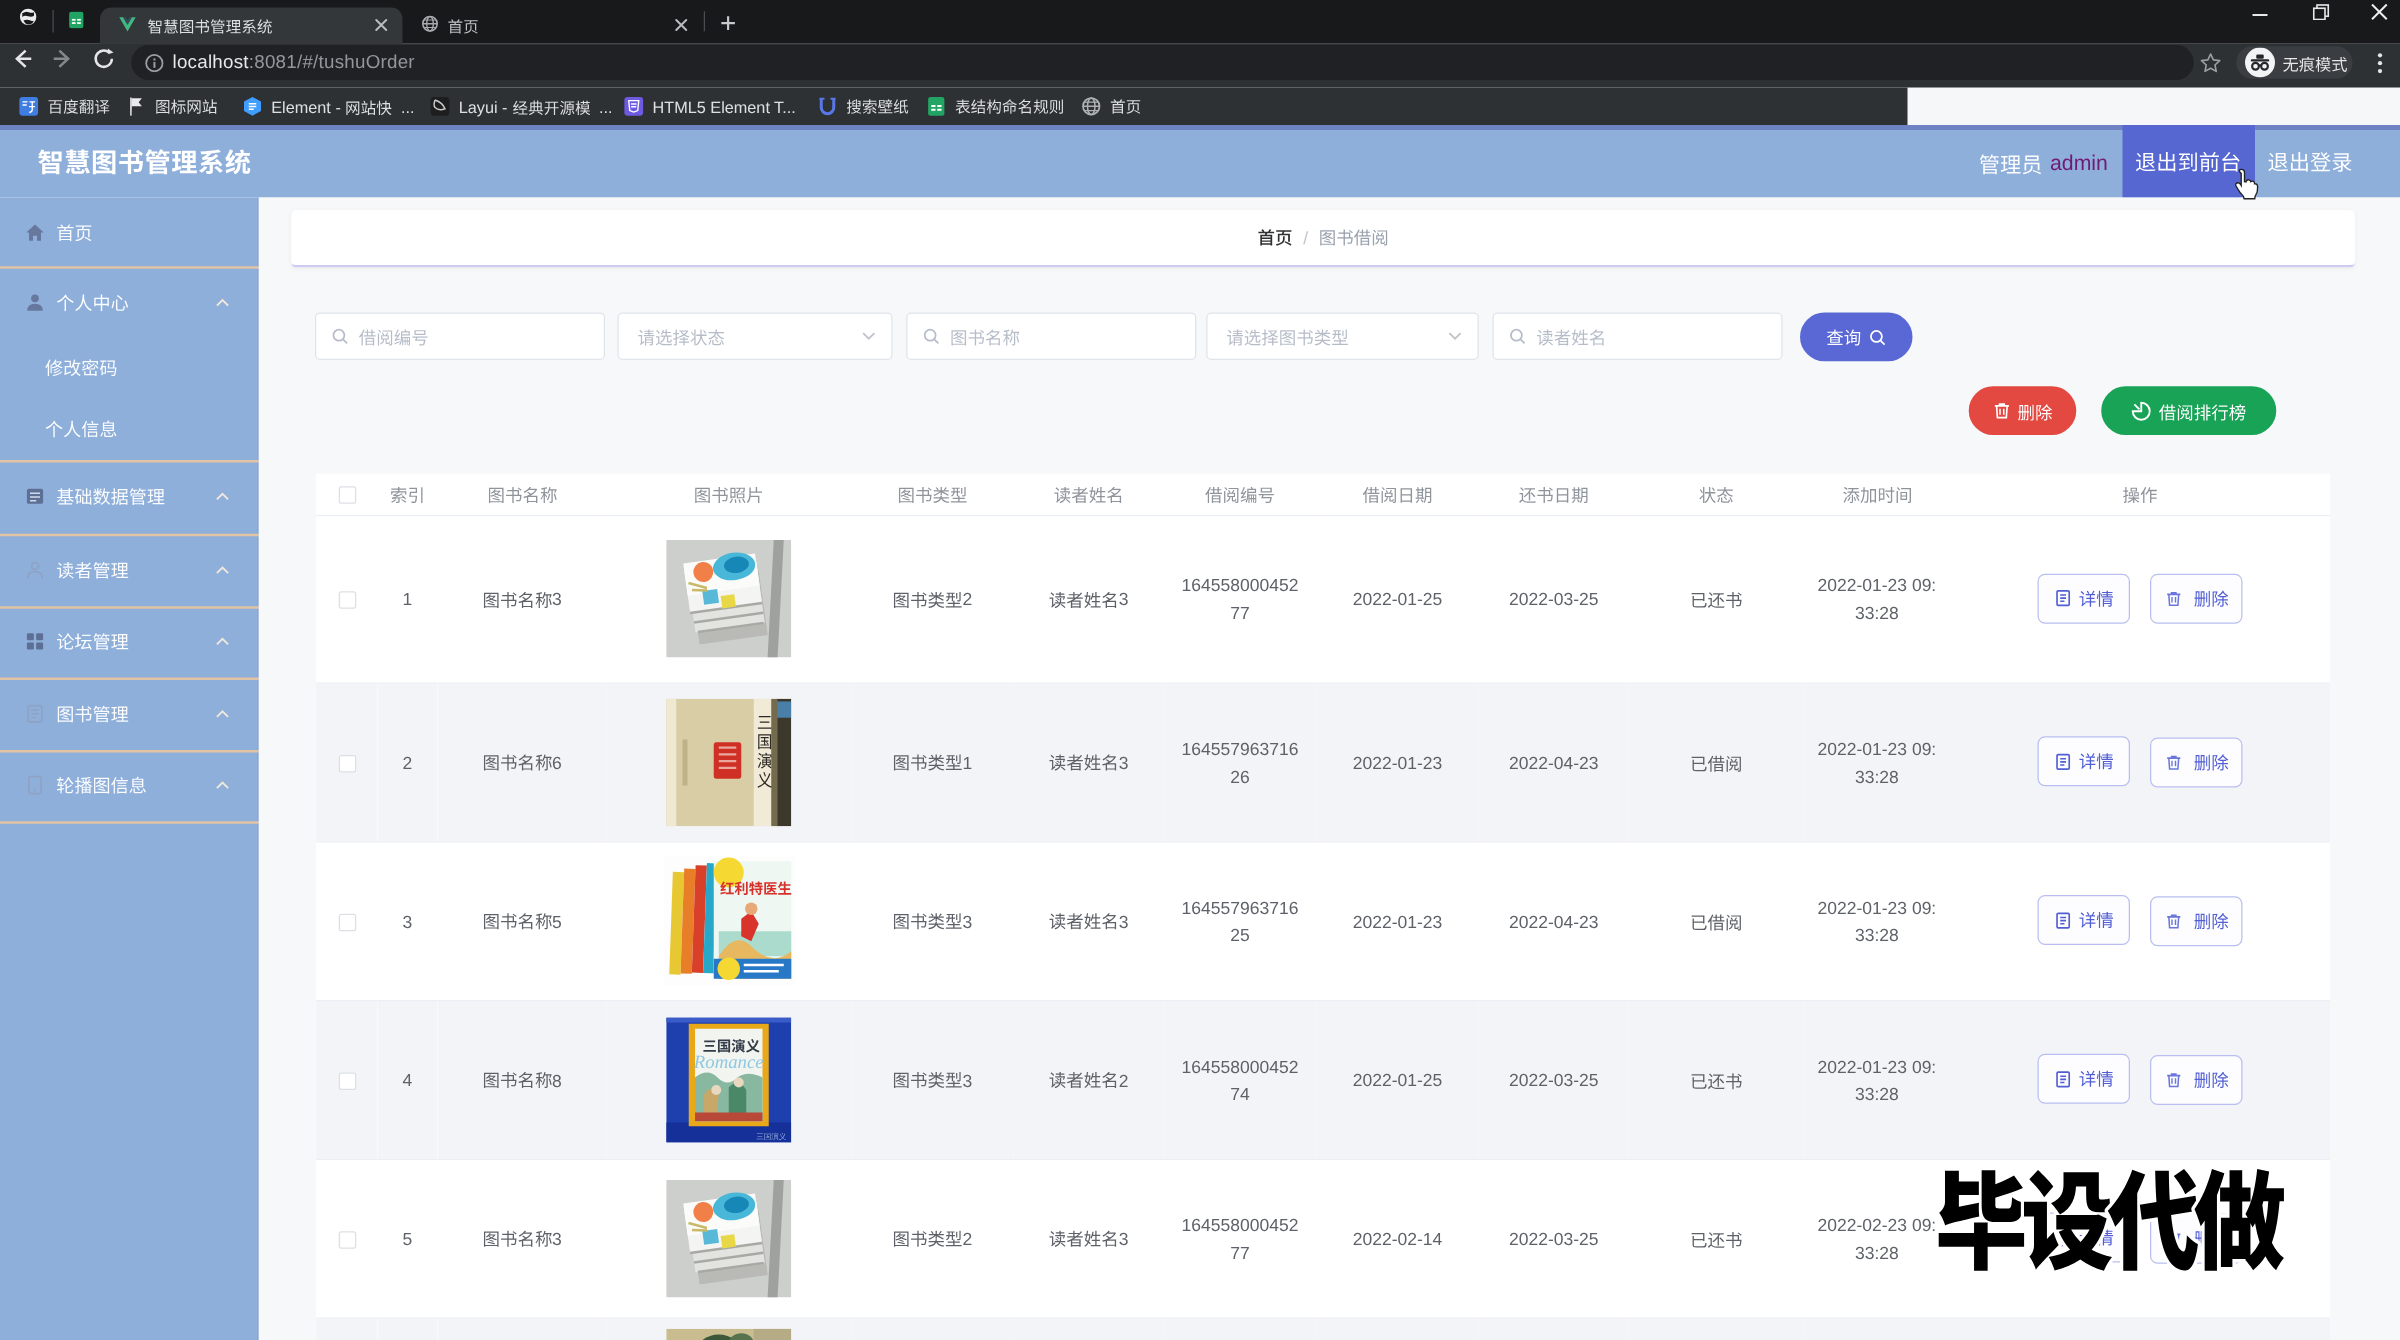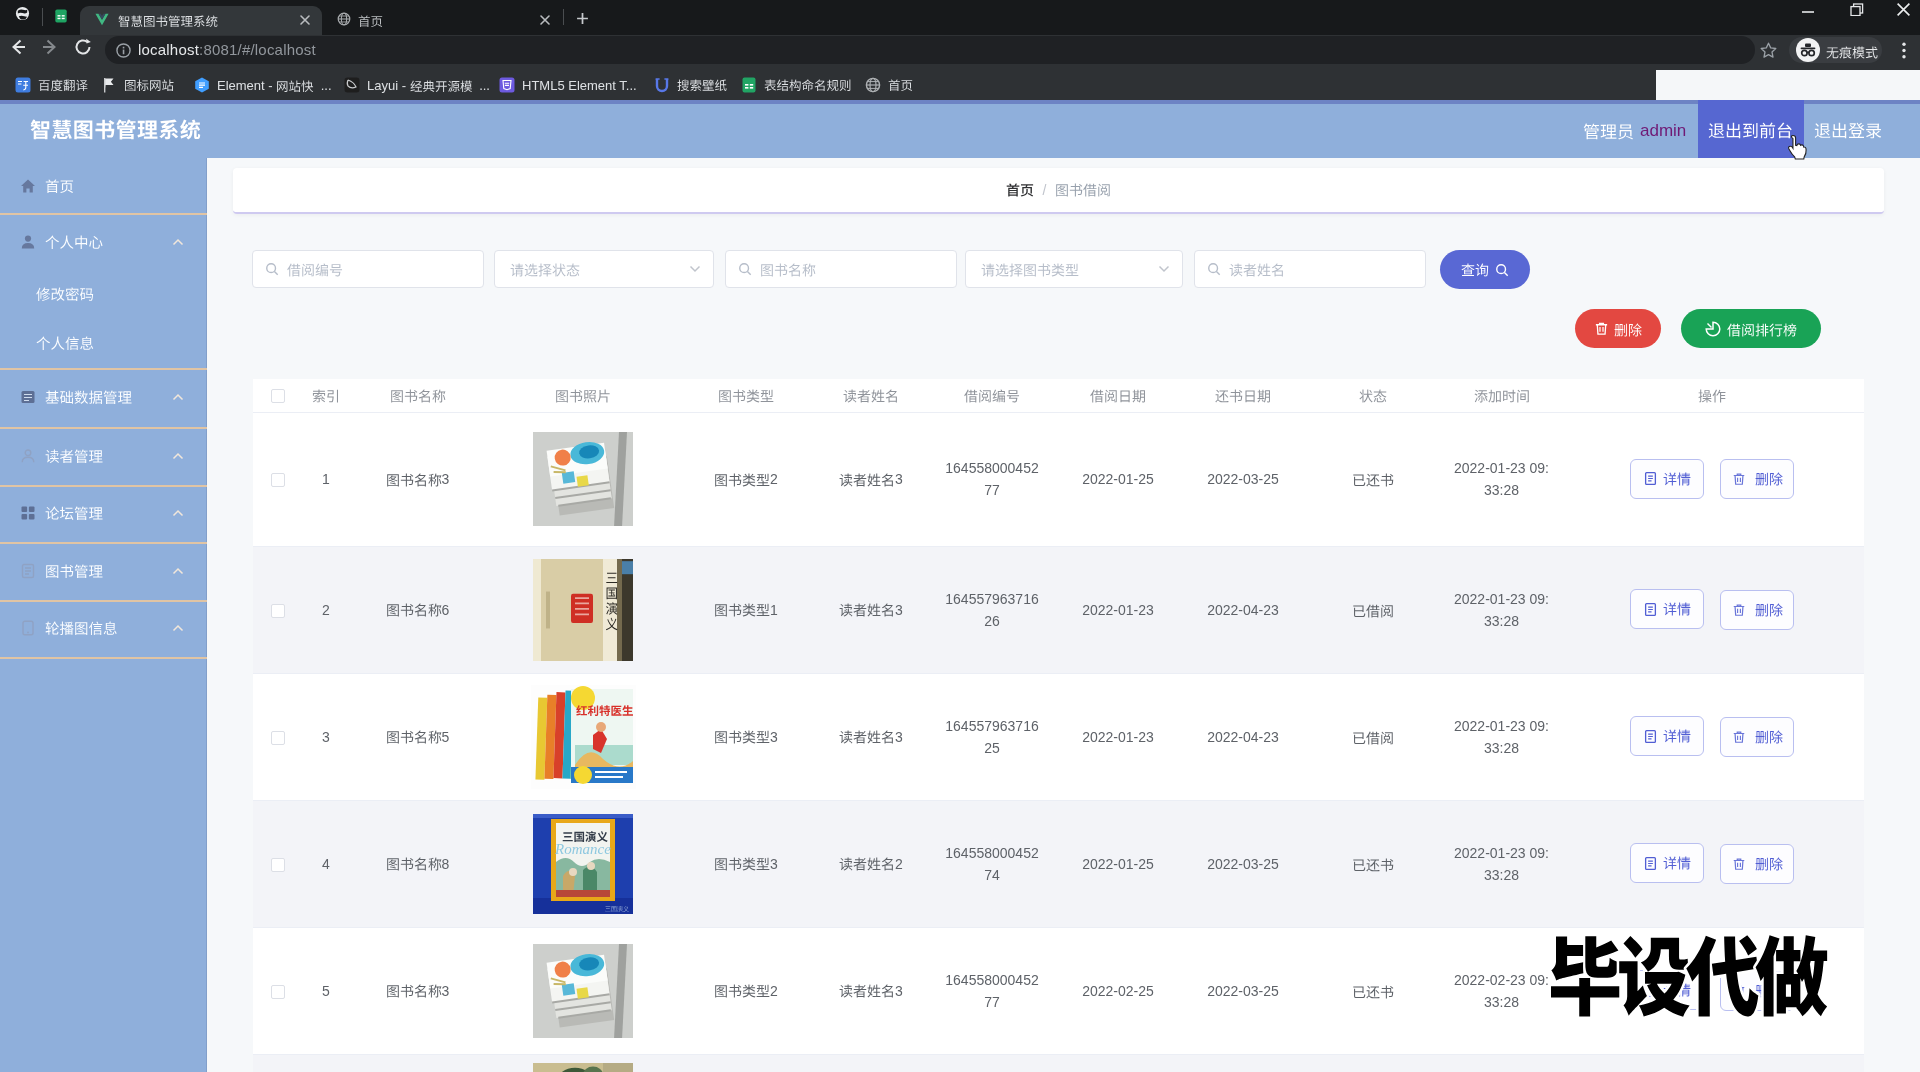--- a/index.html
+++ b/index.html
@@ -2,21 +2,21 @@
 <html><head><meta charset="utf-8"><title>首页</title><style>
 *{margin:0;padding:0;box-sizing:border-box}
 html,body{width:1920px;height:1072px;overflow:hidden;background:#f5f7f9;
   font-family:"Liberation Sans",sans-serif;}
 .abs{position:absolute}
 .cj{display:inline-block;vertical-align:middle}
 .flex{display:flex;align-items:center}
 
 #tabstrip{position:absolute;left:0;top:0;width:1920px;height:35px;background:#17191b}
 #toolbar{position:absolute;left:0;top:35px;width:1920px;height:35px;background:#2e3134}
-#bookmarks{position:absolute;left:0;top:70px;width:1656px;height:30px;background:#2e3134}
+#bookmarks{position:absolute;left:0;top:70px;width:1526px;height:30px;background:#2e3134}
 .tab-active{position:absolute;left:80px;top:6px;width:242px;height:29px;background:#33373a;border-radius:9px 9px 0 0}
 .tabtxt{font-size:12px;color:#dee1e4}
 .urlbar{position:absolute;left:105px;top:1px;width:1650px;height:28px;border-radius:14px;background:#1f2124}
 .urltxt{font-size:15px;color:#e6e8ea;letter-spacing:.2px}
 .urldim{color:#92979d}
 .bm{display:flex;align-items:center;position:absolute;top:0;height:30px;font-size:12.5px;color:#dde0e3}
 .bm svg,.bm .bmi{margin-right:7px}
 
 #hdr{position:absolute;left:0;top:100px;width:1920px;height:58px;background:#8fafdb}
 #hdrstrip{position:absolute;left:0;top:100px;width:1920px;height:4px;background:#6d83c4}
@@ -129,21 +129,21 @@
 <svg class="abs" style="left:74px;top:3px" width="18" height="18" viewBox="0 0 18 18">
       <path d="M15.5 9 a6.5 6.5 0 1 1 -2.2 -4.9" fill="none" stroke="#e4e6e8" stroke-width="2"></path>
       <polygon points="12.2,0.8 12.6,5.4 16.8,4.0" fill="#e4e6e8"></polygon>
     </svg>
 <div class="urlbar"></div>
 <svg class="abs" style="left:116px;top:8px" width="15" height="15" viewBox="0 0 16 16">
       <circle cx="8" cy="8" r="7" fill="none" stroke="#9aa0a6" stroke-width="1.5"></circle>
       <rect x="7.2" y="7" width="1.7" height="5" fill="#9aa0a6"></rect>
       <rect x="7.2" y="4" width="1.7" height="1.8" fill="#9aa0a6"></rect>
     </svg>
-<span class="abs urltxt" style="left:138px;top:6px">localhost<span class="urldim">:8081/#/localhost</span></span>
+<span class="abs urltxt" style="left:138px;top:6px">localhost<span class="urldim">:8081/#/tushuOrder</span></span>
 <svg class="abs" style="left:1760px;top:7px" width="17" height="17" viewBox="0 0 17 17">
       <path d="M8.5 1.2 L10.7 5.9 15.8 6.5 12 10 13 15.1 8.5 12.6 4 15.1 5 10 1.2 6.5 6.3 5.9 Z" fill="none" stroke="#9aa0a6" stroke-width="1.3" stroke-linejoin="round"></path>
     </svg>
 <div class="abs" style="left:1789px;top:2px;width:93px;height:26px;border-radius:13px;background:#3a3d41"></div>
 <svg class="abs" style="left:1796px;top:3px" width="24" height="24" viewBox="0 0 24 24">
       <circle cx="12" cy="12" r="12" fill="#f2f3f4"></circle>
       <rect x="9" y="5.6" width="6" height="3.4" rx="1" fill="#24262a"></rect>
       <rect x="4.6" y="9.4" width="14.8" height="1.8" rx="0.9" fill="#24262a"></rect>
       <circle cx="8.4" cy="15" r="2.7" fill="none" stroke="#24262a" stroke-width="1.7"></circle>
       <circle cx="15.6" cy="15" r="2.7" fill="none" stroke="#24262a" stroke-width="1.7"></circle>
@@ -960,21 +960,21 @@
                 <use href="#gR7C7B" x="2000"></use>
                 <use href="#gR578B" x="3000"></use>
               </svg><span style="vertical-align:middle">2</span></td>
             <td><svg class="cj" width="56.0" height="14" viewBox="0 -880 4000 1000" fill="#5e6268">
                 <use href="#gR8BFB" x="0"></use>
                 <use href="#gR8005" x="1000"></use>
                 <use href="#gR59D3" x="2000"></use>
                 <use href="#gR540D" x="3000"></use>
               </svg><span style="vertical-align:middle">3</span></td>
             <td class="num2">164558000452<br>77</td>
-            <td>2022-02-25</td>
+            <td>2022-02-14</td>
             <td>2022-03-25</td>
             <td><svg class="cj" width="42.0" height="14" viewBox="0 -880 3000 1000" fill="#5e6268">
                 <use href="#gR5DF2" x="0"></use>
                 <use href="#gR8FD8" x="1000"></use>
                 <use href="#gR4E66" x="2000"></use>
               </svg></td>
             <td class="num2">2022-02-23 09:<br>33:28</td>
             <td><span class="opbtn">
                 <svg class="ic" width="15" height="15" viewBox="0 0 16 16">
                   <rect x="2.8" y="1.8" width="10.4" height="12.4" rx="1" fill="none" stroke="#515ed4" stroke-width="1.4"></rect>

